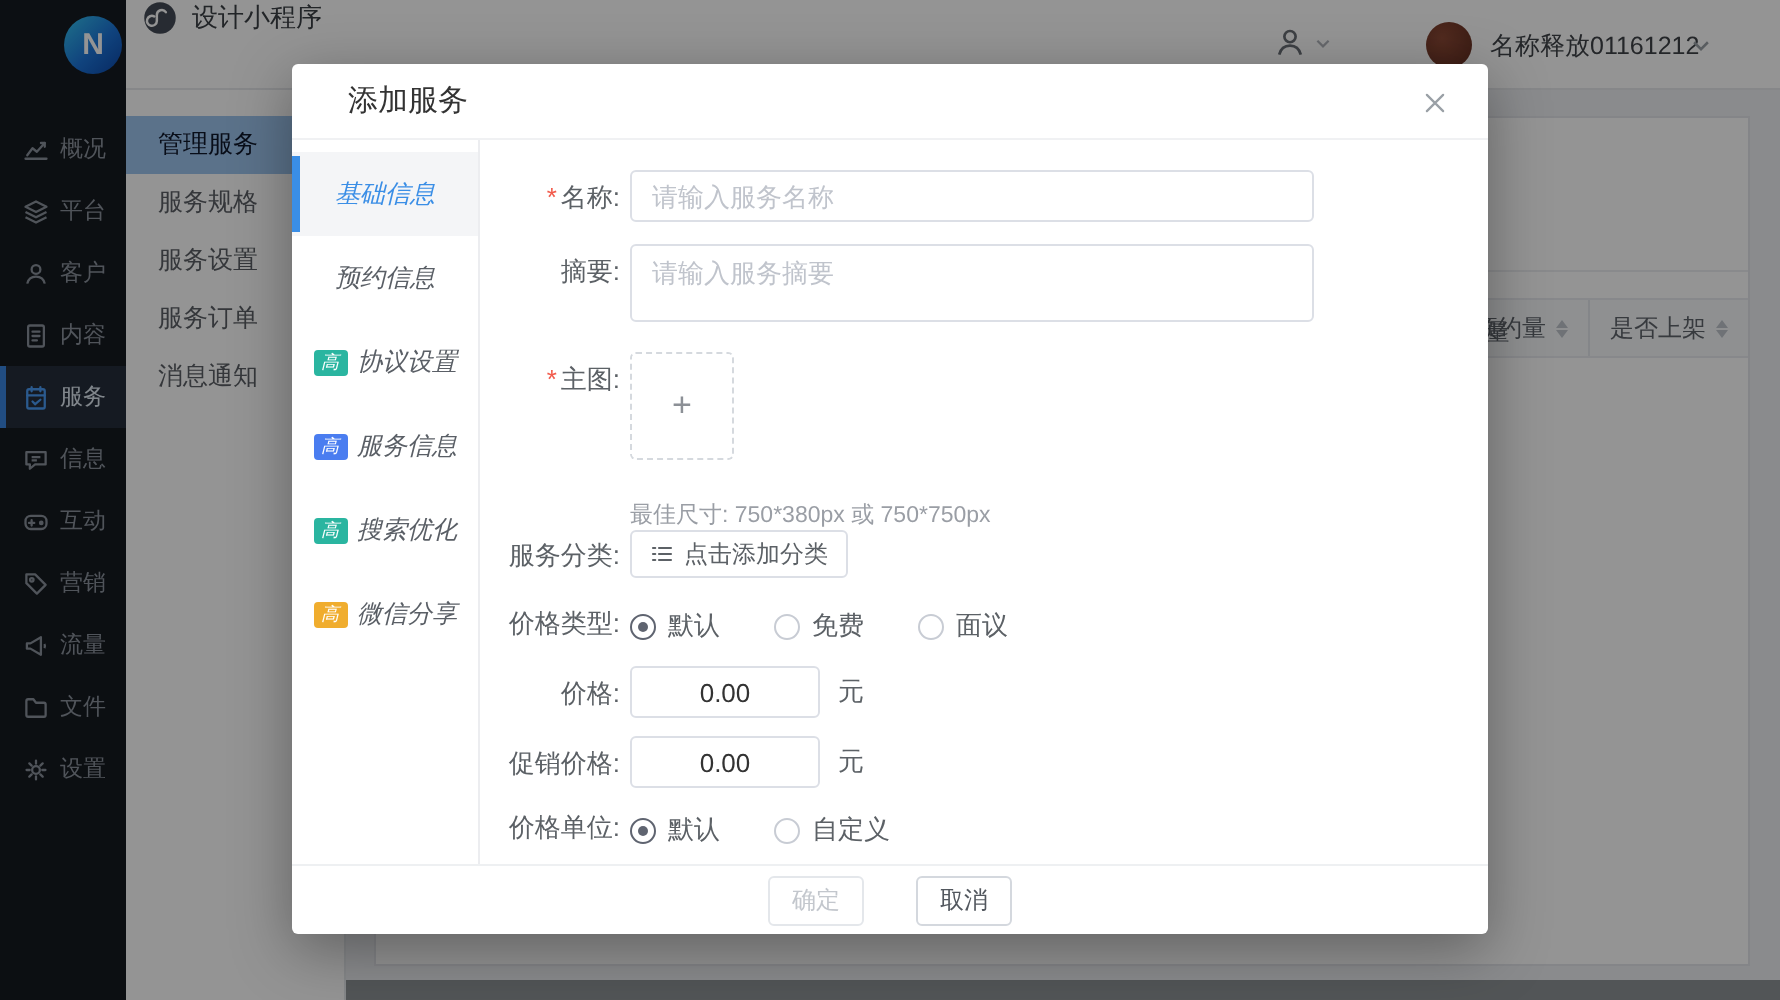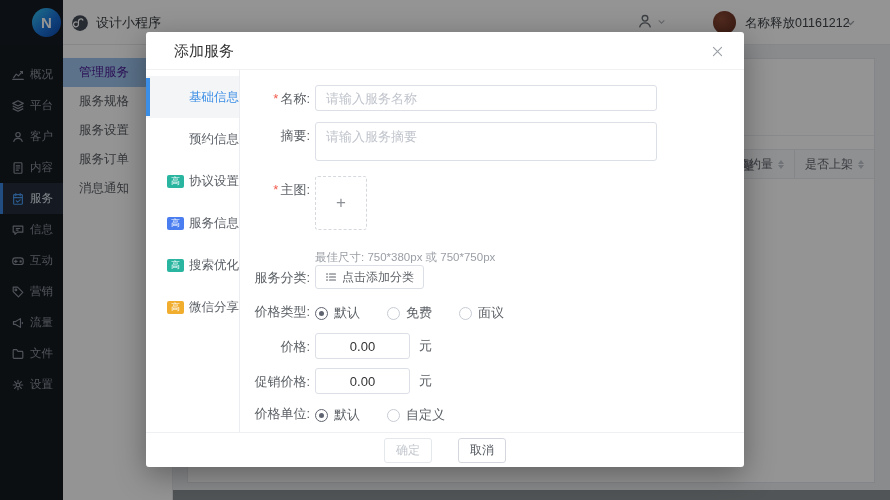--- a/index.html
+++ b/index.html
@@ -8,42 +8,42 @@
   .app { position:relative; width:890px; height:500px; }
 
   
   .navbar { position:absolute; top:0; left:0; width:890px; height:45px; background:#fff;
     border-bottom:1px solid #e7e9ec; z-index:10; }
   .logo-block { position:absolute; left:0; top:0; width:63px; height:45px; background:#161b22;
     display:flex; align-items:center; justify-content:flex-end; padding-right:2px; }
   .logo-circle { width:29px; height:29px; border-radius:50%;
     background:linear-gradient(135deg,#35c4ef 0%,#1c73d8 55%,#0d47a8 100%);
     color:#fff; font-weight:bold; font-size:15px; display:flex; align-items:center; justify-content:center; }
-  .app-info { position:absolute; left:71px; top:0; height:45px; display:flex; align-items:center; gap:7px; }
+  .app-info { position:absolute; left:71px; top:0; height:45px; display:flex; align-items:flex-start; gap:7px; }
   .app-info .label { font-size:13px; color:#3c4045; }
   .nav-user-icon { position:absolute; left:636px; top:12px; display:flex; align-items:center; gap:3px; color:#6a6f76; }
   .avatar { position:absolute; left:713px; top:11px; width:23px; height:23px; border-radius:50%;
     background:radial-gradient(circle at 35% 35%, #8d4a36, #5f2c20); }
   .username { position:absolute; left:745px; top:15px; font-size:12.5px; color:#3f4348; }
   .nav-chev { position:absolute; left:845px; top:17px; color:#9aa0a6; }
 
   
   .sidebar { position:absolute; left:0; top:45px; width:63px; bottom:0; background:#151a20; padding-top:14px; z-index:9; }
   .s-item { height:31px; display:flex; align-items:center; gap:5px; padding-left:11px;
     font-size:11.5px; color:#8b929c; cursor:pointer; }
   .s-item svg { flex-shrink:0; }
   .s-item.active { background:#252e3b; border-left:3px solid #3a86e0; padding-left:8px; color:#dfe8f2; }
   .s-item.active .icon { color:#4a9cf5; }
   .icon { color:inherit; display:inline-flex; }
 
   
   .submenu { position:absolute; left:63px; top:45px; width:110px; bottom:0; background:#fff;
     border-right:1px solid #e5e8ec; padding-top:13px; z-index:8; }
   .m-item { height:29px; display:flex; align-items:center; padding-left:16px; font-size:12.5px; color:#5c6066; cursor:pointer; }
-  .m-item.active { background:#9ec4ee; color:#4c1d95; }
+  .m-item.active { background:#9ec4ee; color:#0f172a; }
 
   
   .content { position:absolute; left:173px; top:45px; right:0; bottom:0; background:#eef0f3; }
   .card { position:absolute; left:14px; top:13px; width:688px; height:425px; background:#fff; border:1px solid #e3e6ea; }
   .card-toolbar { height:77px; border-bottom:1px solid #eceef1; }
   .table-head { position:absolute; left:0; top:90px; width:100%; height:30px; background:#f6f8fa;
     border-top:1px solid #e8ebef; border-bottom:1px solid #e8ebef; font-size:12px; color:#5f646b; }
   .th-partial { position:absolute; left:555px; top:8px; }
   .th-group { position:absolute; right:0; top:0; height:100%; display:flex; }
   .th-cell { display:flex; align-items:center; justify-content:center; gap:5px; border-left:1px solid #e4e7ed; padding:0 10px; height:100%; cursor:pointer; }
@@ -56,22 +56,22 @@
   .overlay { position:absolute; inset:0; background:rgba(0,0,0,0.42); z-index:40; }
   .modal { position:absolute; left:146px; top:32px; width:598px; height:435px; background:#fff;
     border-radius:3px; box-shadow:0 8px 30px rgba(0,0,0,0.35); z-index:50; }
   .modal-head { position:relative; height:38px; border-bottom:1px solid #f0f1f3; }
   .modal-title { position:absolute; left:28px; top:0; line-height:38px; font-size:15px; color:#333; }
   .modal-close { position:absolute; right:18px; top:10px; width:18px; height:18px; display:flex;
     align-items:center; justify-content:center; color:#9aa0a6; cursor:pointer; }
   .modal-body { position:absolute; top:38px; bottom:35px; left:0; right:0; display:flex; }
 
   .tabs { width:94px; border-right:1px solid #ecedf0; padding-top:6px; flex-shrink:0; }
-  .tab { position:relative; height:42px; display:flex; align-items:center; justify-content:flex-end; gap:5px;
-    font-size:12.5px; color:#5a5f66; cursor:pointer; }
+  .tab { position:relative; height:42px; display:flex; align-items:center; justify-content:center; gap:5px;
+    font-size:12.5px; color:#5a5f66; cursor:pointer;font-style:italic; }
   .tab.active { background:#f4f5f7; color:#3a8ee6; }
   .tab.active::before { content:''; position:absolute; left:0; top:2px; bottom:2px; width:4px; background:#3a8ee6; }
   .badge { width:17px; height:13px; border-radius:2px; color:#fff; font-size:9px; line-height:13px;
     text-align:center; flex-shrink:0; }
 
   .form { flex:1; padding-top:15px; overflow:hidden; }
   .frow { display:flex; align-items:flex-start; }
   .flabel { width:70px; flex-shrink:0; text-align:right; font-size:13px; color:#5c6166; padding-top:5px; }
   .req { color:#f25c4d; margin-right:2px; }
   .fctl { margin-left:5px; display:flex; align-items:center; }

